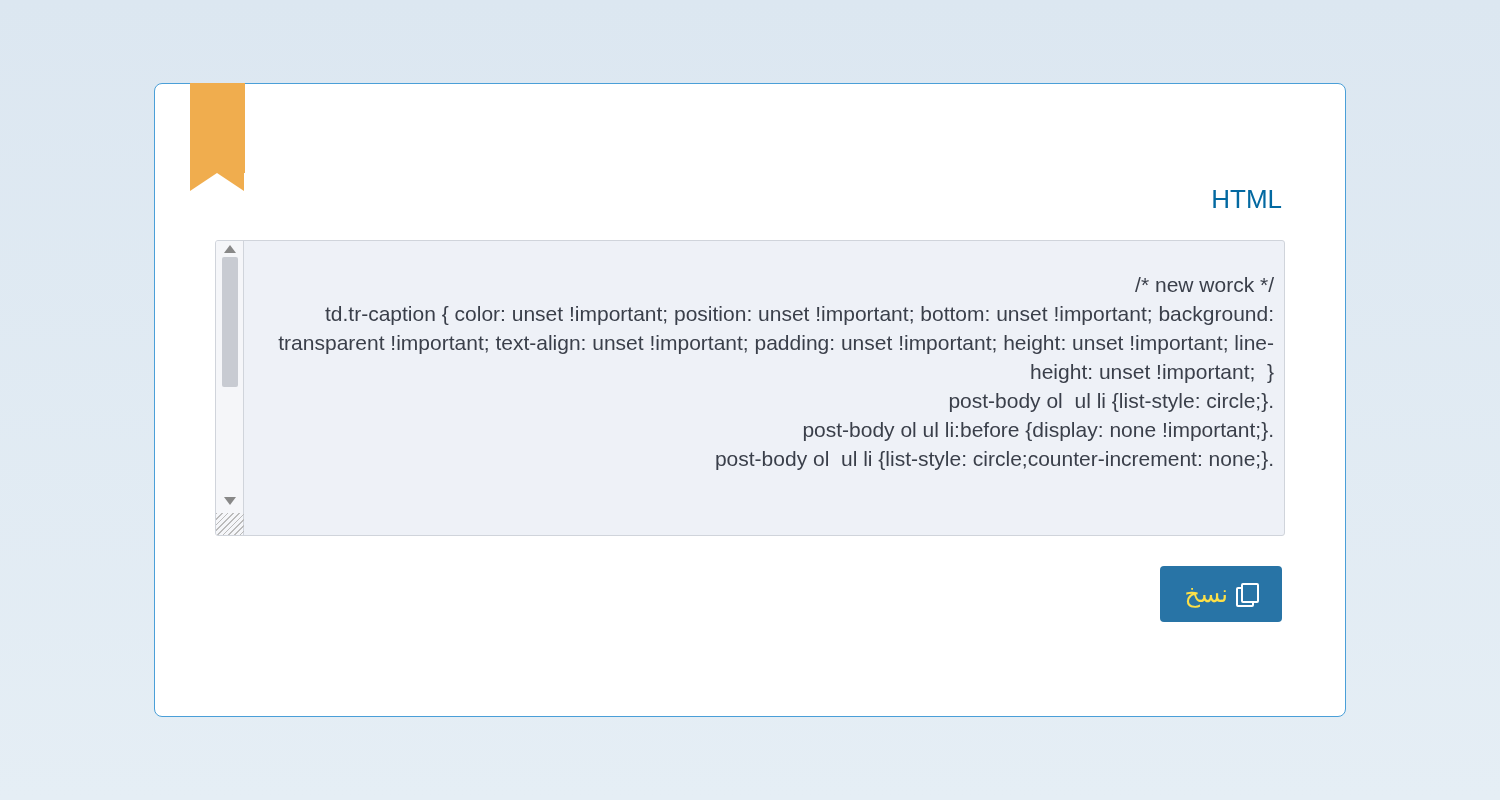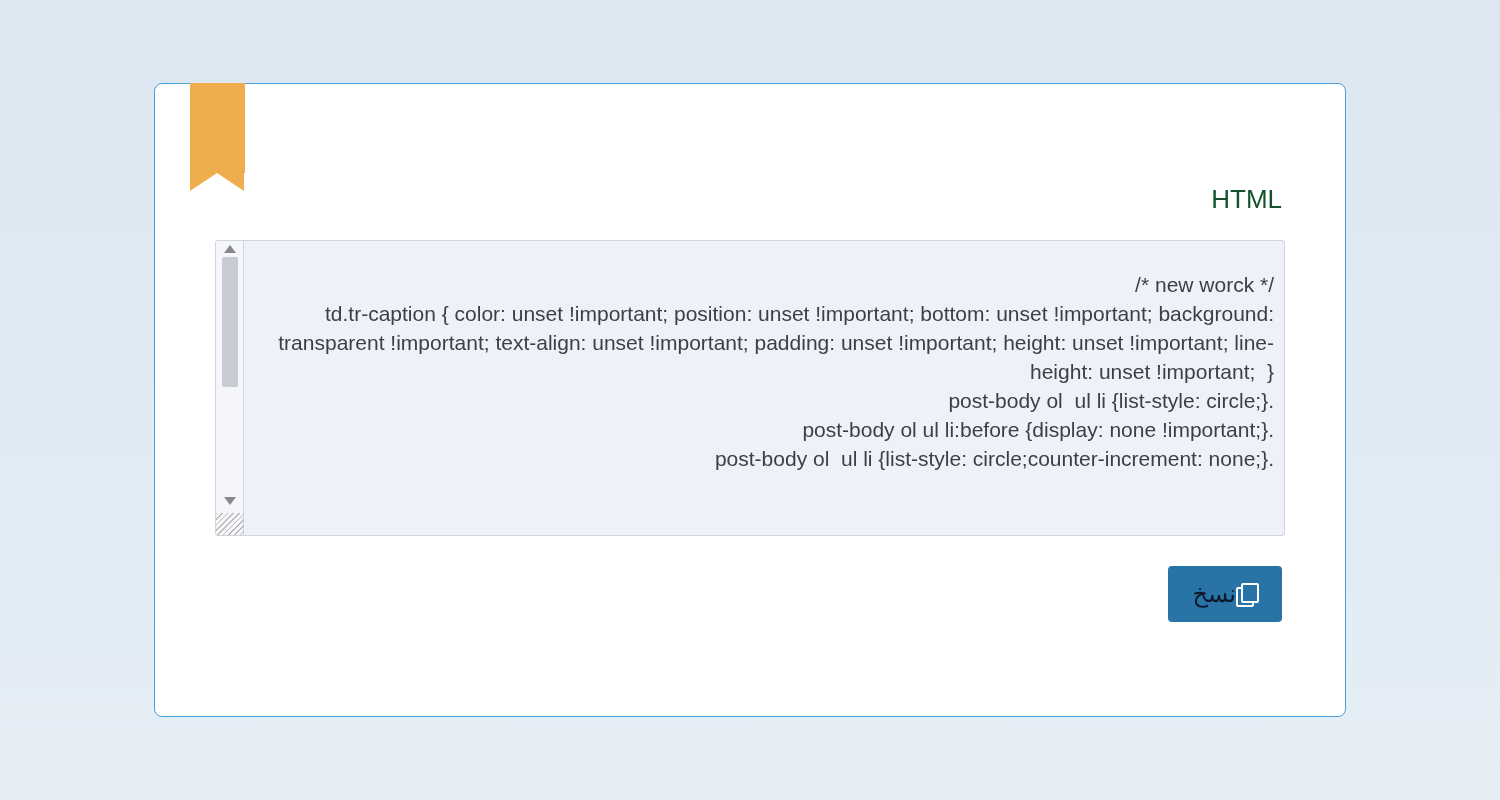--- a/index.html
+++ b/index.html
@@ -46,21 +46,21 @@
       width: 0;
       height: 0;
       border-left: 27.5px solid #f0ad4e;
       border-right: 27.5px solid #f0ad4e;
       border-bottom: 18px solid transparent;
     }
     
     .section-label {
       text-align: right;
       font-size: 26px;
-      color: #14532d;
+      color: #0369a1;
       font-weight: 400;
       margin-top: 65px;
       margin-bottom: 25px;
       margin-right: 3px;
     }
     
     .code-container {
       width: 100%;
       height: 296px;
       background: #eef1f7;
@@ -136,28 +136,29 @@
       color: #3a3f4a;
       text-align: right;
       direction: ltr;
       line-height: 1.38;
       overflow: hidden;
       white-space: pre-wrap;
     }
     
     .copy-button {
       background: #2874a6;
-      color: #0f172a;
+      color: #fde047;
       border: none;
       border-radius: 4px;
       padding: 14px 24px;
       font-size: 24px;
       cursor: pointer;
       display: flex;
       align-items: center;
+      gap: 8px;
       float: right;
       margin-top: 30px;
       margin-right: 3px;
     }
     
     .copy-icon {
       display: inline-block;
       width: 22px;
       height: 22px;
       position: relative;

